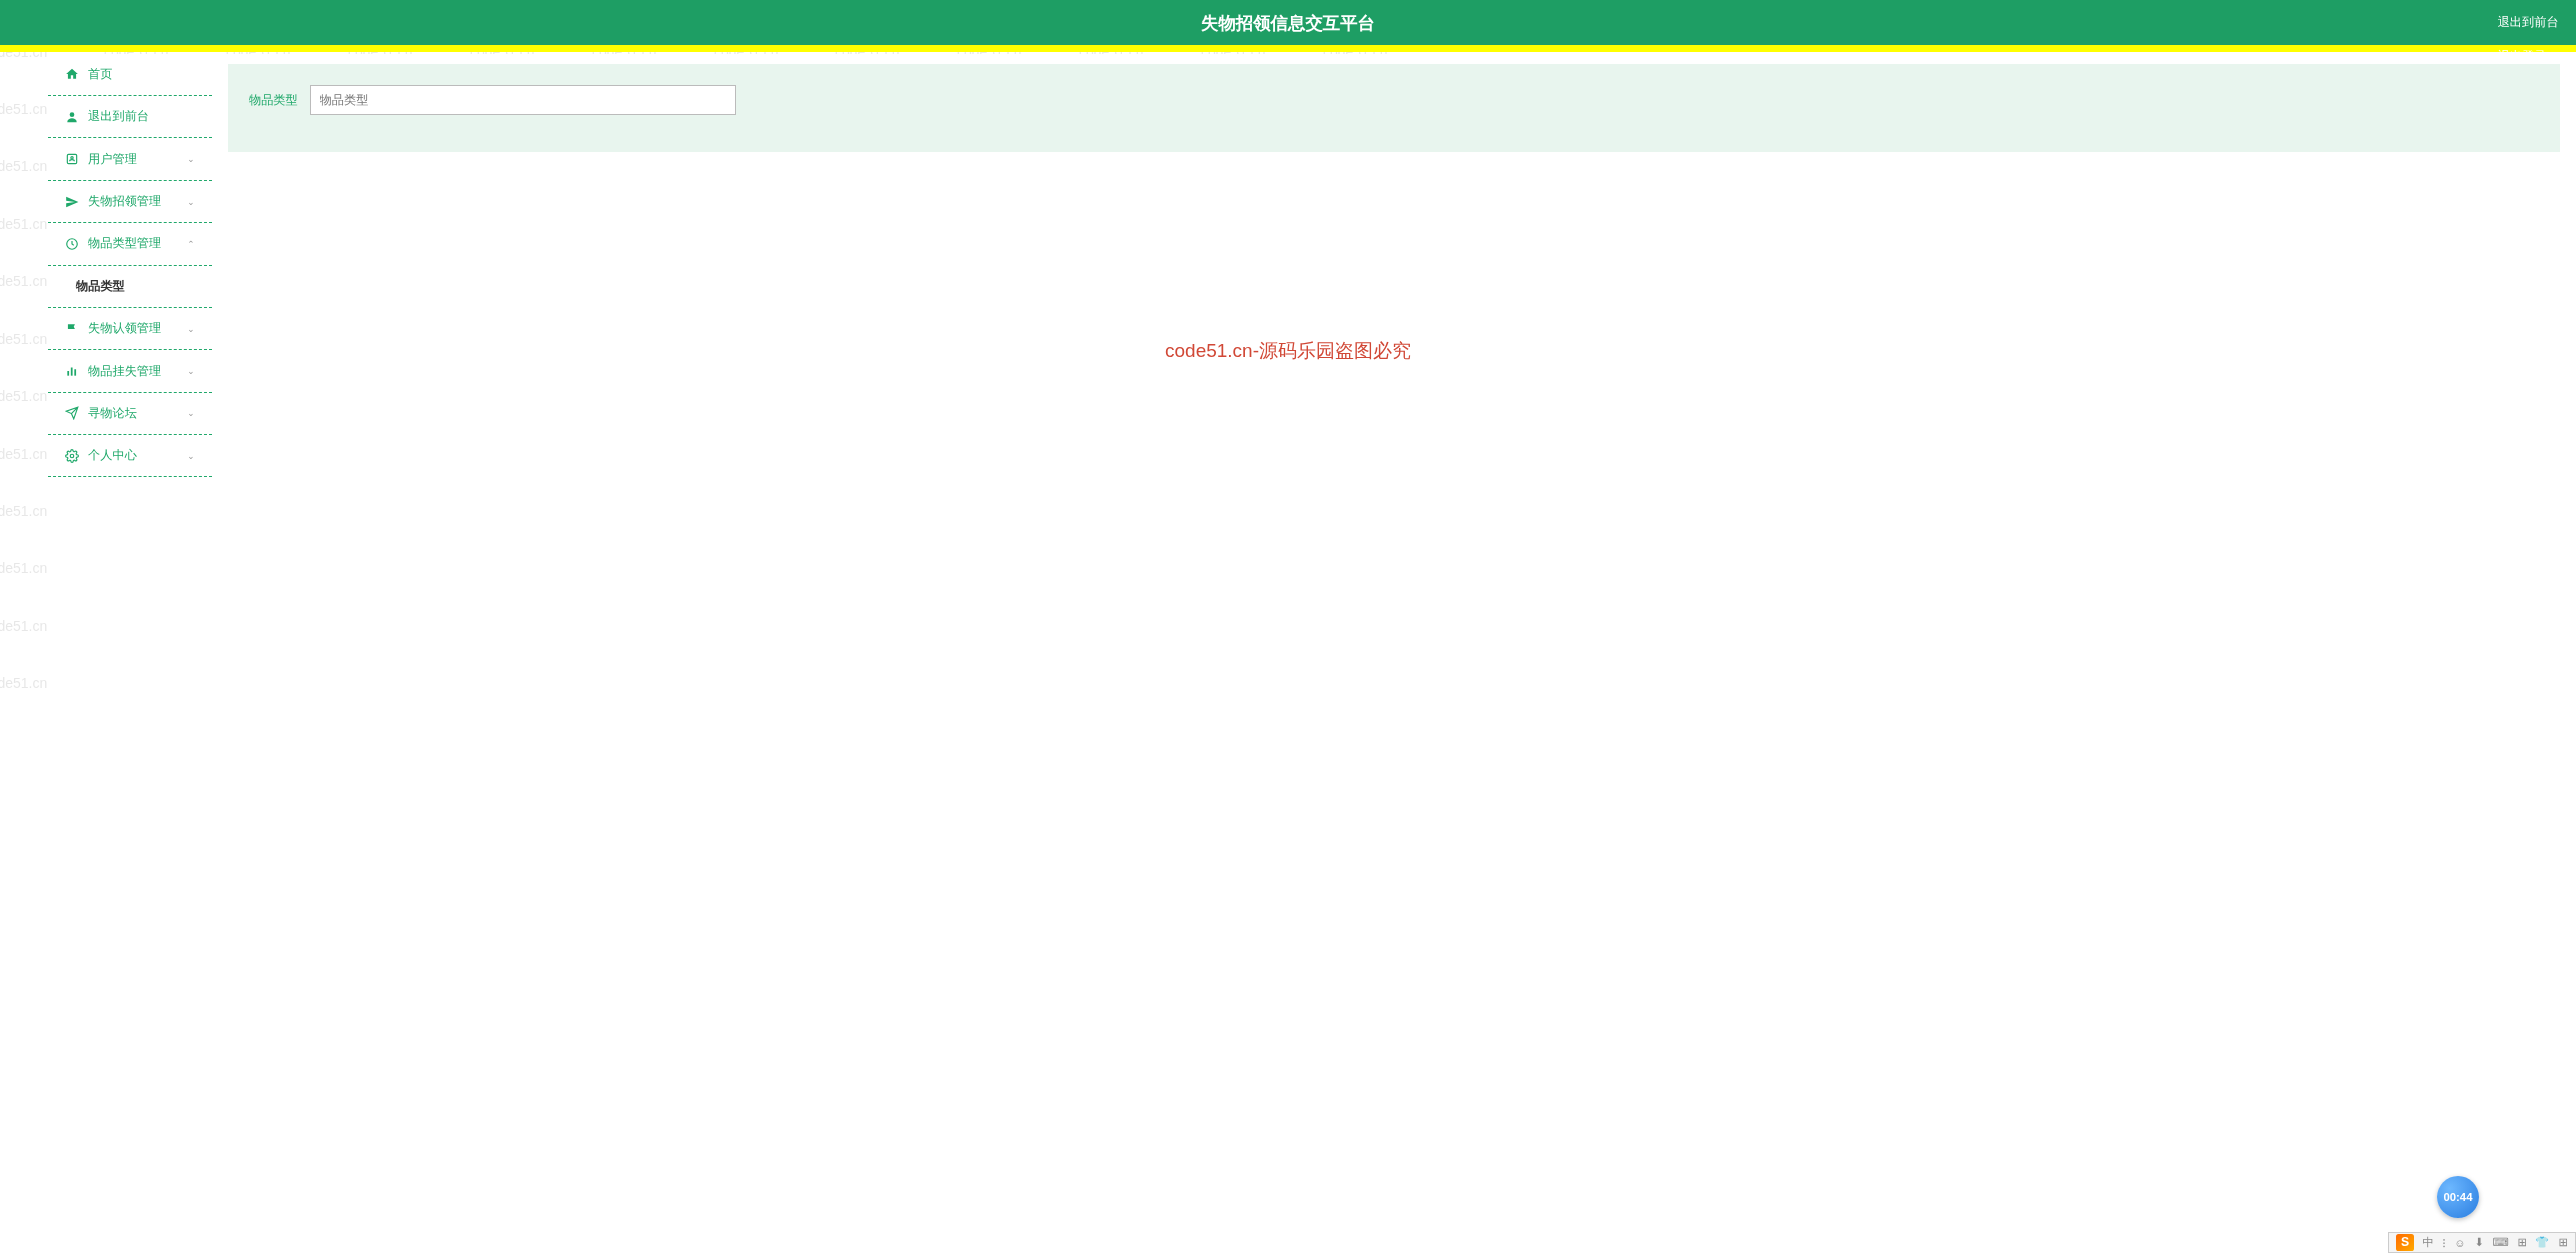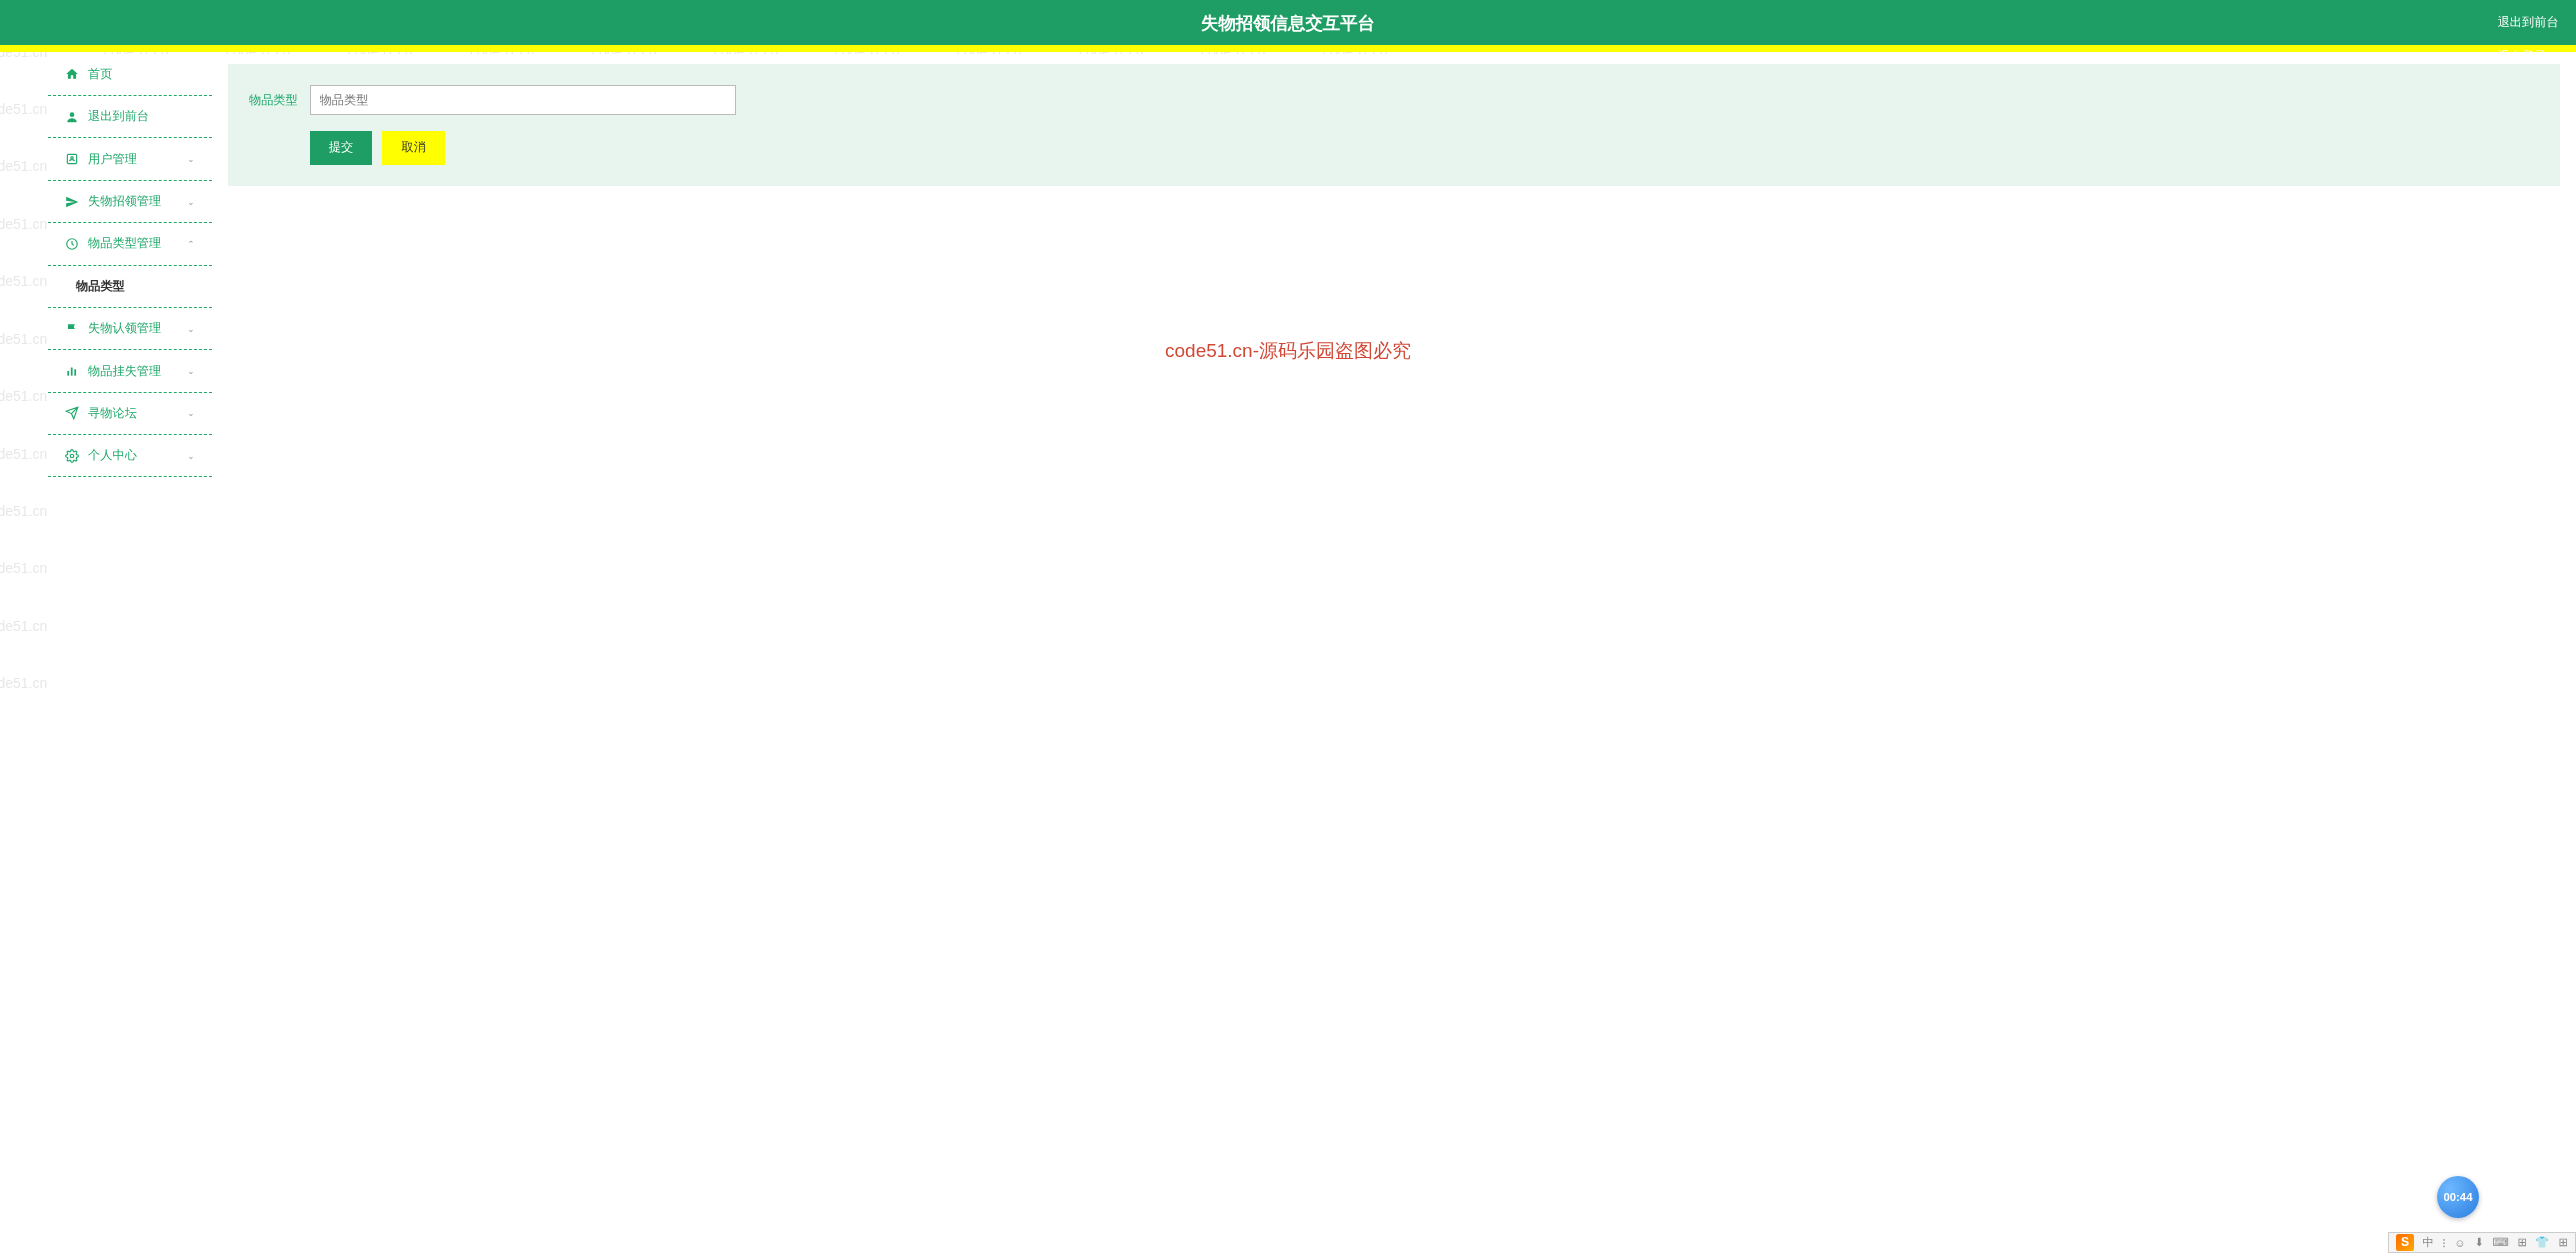--- a/index.html
+++ b/index.html
@@ -480,24 +480,20 @@
 
   </div>
 
   <div class="main">
 
     <div class="form-panel">
       <div class="form-row">
         <span class="form-label">物品类型</span>
         <input class="form-input" type="text" placeholder="物品类型" style="">
       </div>
-      <div class="form-buttons">
-        <button class="btn btn-submit">提交</button>
-        <button class="btn btn-cancel">取消</button>
-      </div>
     </div>
   </div>
 </div>
 
 <div class="float-badge">00:44</div>
 
 <div class="ime-bar">
   <span class="ime-logo">S</span>
   <span class="ime-item">中</span>
   <span class="ime-item">⁝</span>

